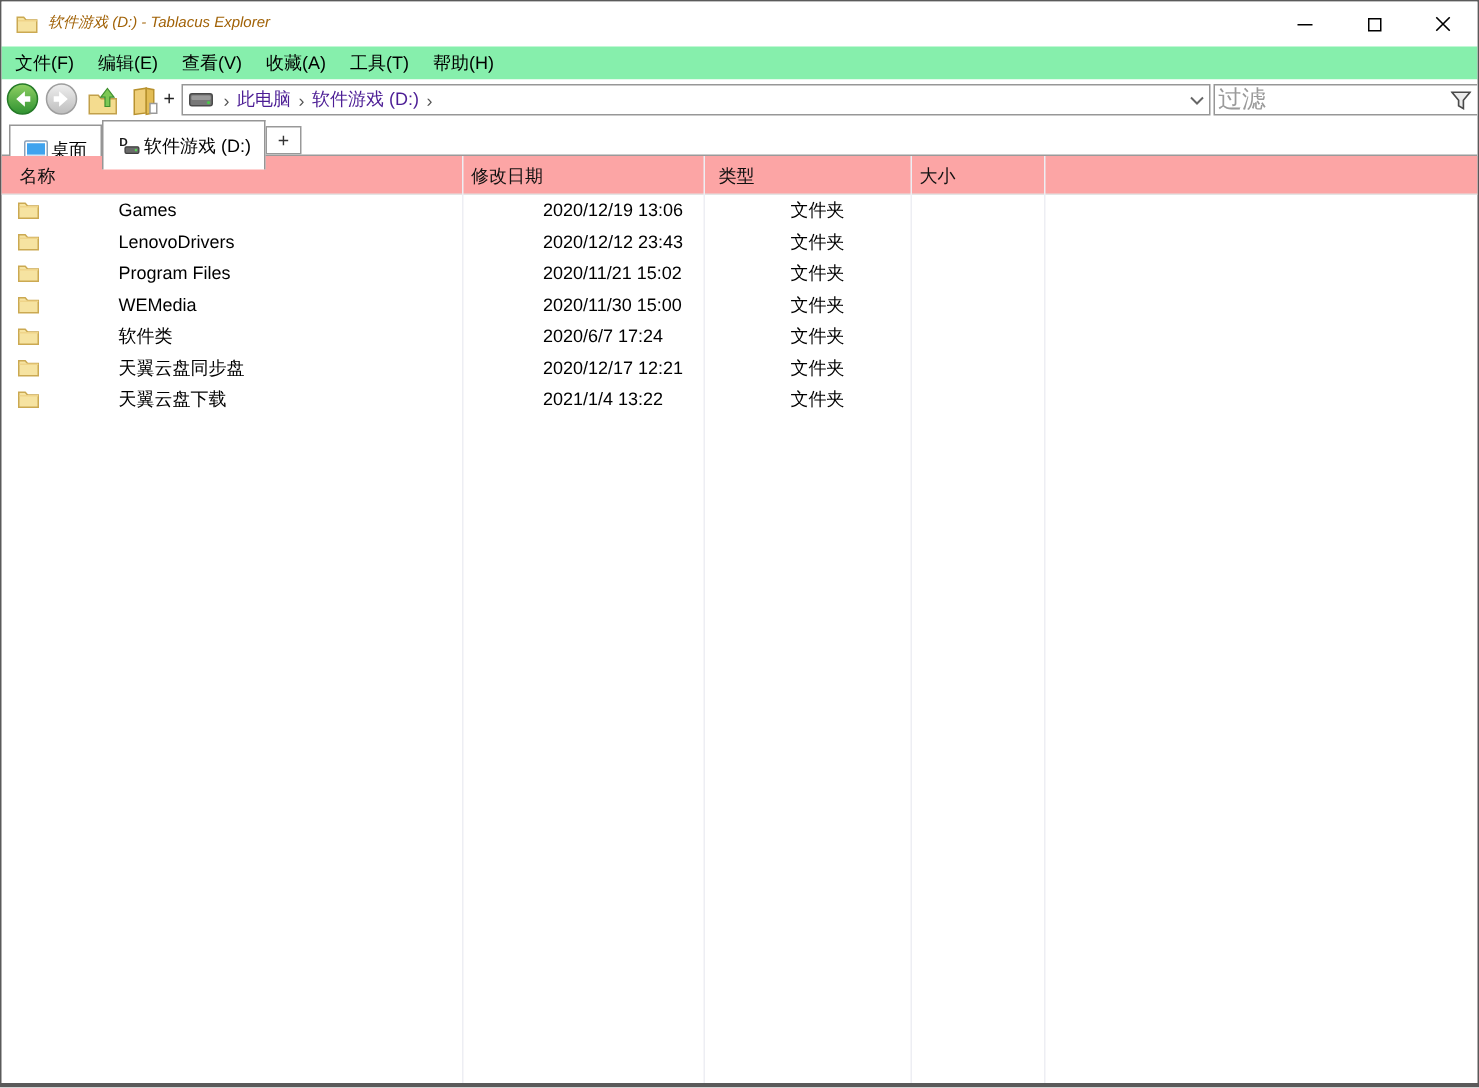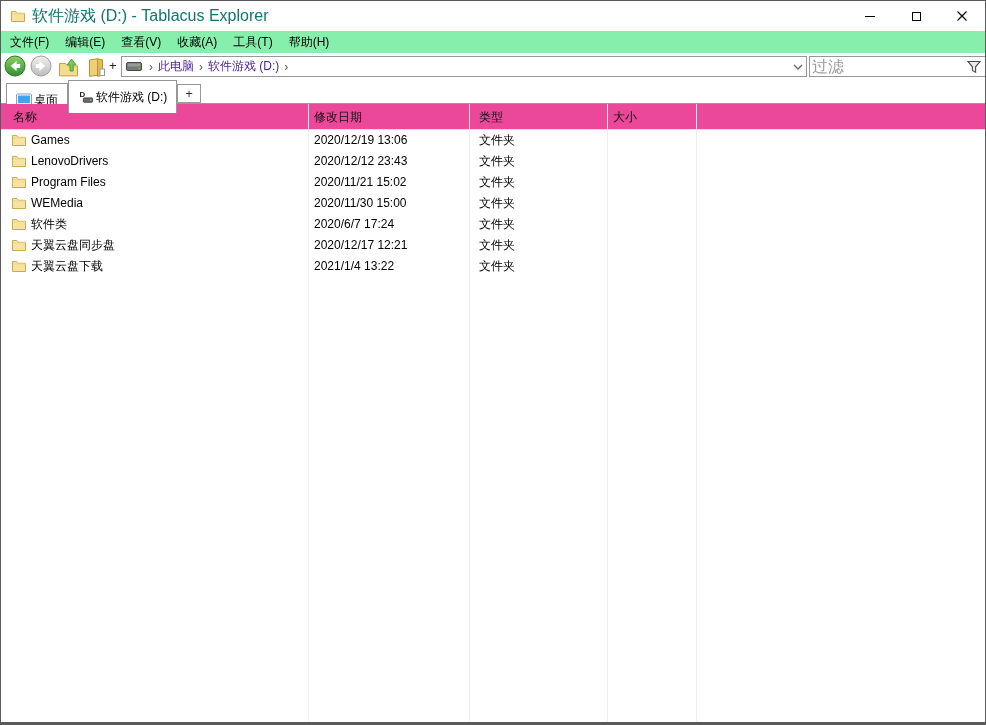--- a/index.html
+++ b/index.html
@@ -7,21 +7,21 @@
   body { font-family:"Liberation Sans","DejaVu Sans",sans-serif; font-size:12px; color:#000; }
 
   .window{
     position:relative; width:986px; height:725px; background:#fff;
     border:1px solid #5a5a5a; border-bottom-width:3px; overflow:hidden;
   }
 
   
   .titlebar{ position:absolute; top:0; left:0; right:0; height:30px; background:#fff; }
   .titlebar .app-icon{ position:absolute; left:9px; top:7px; width:16px; height:16px; }
-  .titlebar .title{ position:absolute; left:31px; top:0; line-height:30px; font-size:16px; color:#0f766e; white-space:nowrap; }
+  .titlebar .title{ position:absolute; left:31px; top:0; line-height:30px; font-size:10px; color:#a16207; white-space:nowrap;font-style:italic; }
   .win-controls{ position:absolute; right:0; top:0; height:30px; display:flex; }
   .win-btn{ width:46px; height:30px; display:flex; align-items:center; justify-content:center; }
   .min-glyph{ width:10px; height:1px; background:#000; }
   .max-glyph{ width:9px; height:9px; border:1px solid #000; }
 
   
   .menubar{ position:absolute; top:30px; left:0; right:0; height:22px; background:#86efac; display:flex; align-items:center; padding-left:1px; }
   .menu-item{ padding:0 8px; line-height:22px; color:#000; white-space:nowrap; cursor:default; }
 
   
@@ -57,35 +57,35 @@
   }
   .tab-inactive{ left:5px; top:4px; height:20px; z-index:0; }
   .tab-active{ left:67px; top:1px; height:24px; z-index:2; border-bottom:none; }
   .tab-icon{ width:16px; height:14px; flex:0 0 auto; }
   .newtab-btn{
     position:absolute; left:176px; top:5px; width:24px; height:19px; border:1px solid #999;
     background:#fff; display:flex; align-items:center; justify-content:center; color:#333; font-size:13px; cursor:default;
   }
 
   
-  .listheader{ position:absolute; top:103px; left:0; right:0; height:26px; background:#ec4899; }
+  .listheader{ position:absolute; top:103px; left:0; right:0; height:26px; background:#fca5a5; }
   .sort-caret{ position:absolute; left:151px; top:2px; width:14px; height:7px; }
   .col-label{ position:absolute; top:0; line-height:26px; color:#111; white-space:nowrap; cursor:default; }
   .col-name{ left:12px; } .col-modified{ left:313px; } .col-type{ left:478px; } .col-size{ left:612px; }
   .header-underline{ position:absolute; left:0; right:0; bottom:0; height:1px; background:#e4e4e4; }
 
   
   .vline{ position:absolute; top:103px; bottom:0; width:1px; background:#edeef3; }
   .vl1{ left:307px; } .vl2{ left:468px; } .vl3{ left:606px; } .vl4{ left:695px; }
 
   
   .listbody{ position:absolute; top:129px; left:0; right:0; bottom:0; background:transparent; }
   .row{ position:relative; height:21px; }
   .row .fi{ position:absolute; left:10px; top:2px; width:16px; height:16px; }
-  .cell{ position:absolute; top:0; line-height:21px; color:#000; white-space:nowrap; }
+  .cell{ position:absolute; top:0; line-height:21px; color:#000; white-space:nowrap;margin-left:48px; }
   .c-name{ left:30px; } .c-modified{ left:313px; } .c-type{ left:478px; } .c-size{ left:612px; }
 </style>
 </head>
 <body>
 
 <div class="window">
 
   <div class="titlebar">
     <svg class="app-icon" viewBox="0 0 16 16">
       <path d="M1.5 3.5 h4.3 l1.6 1.8 h7.1 v8.2 h-13 z" fill="#F6E3A1" stroke="#CBA952"></path>

